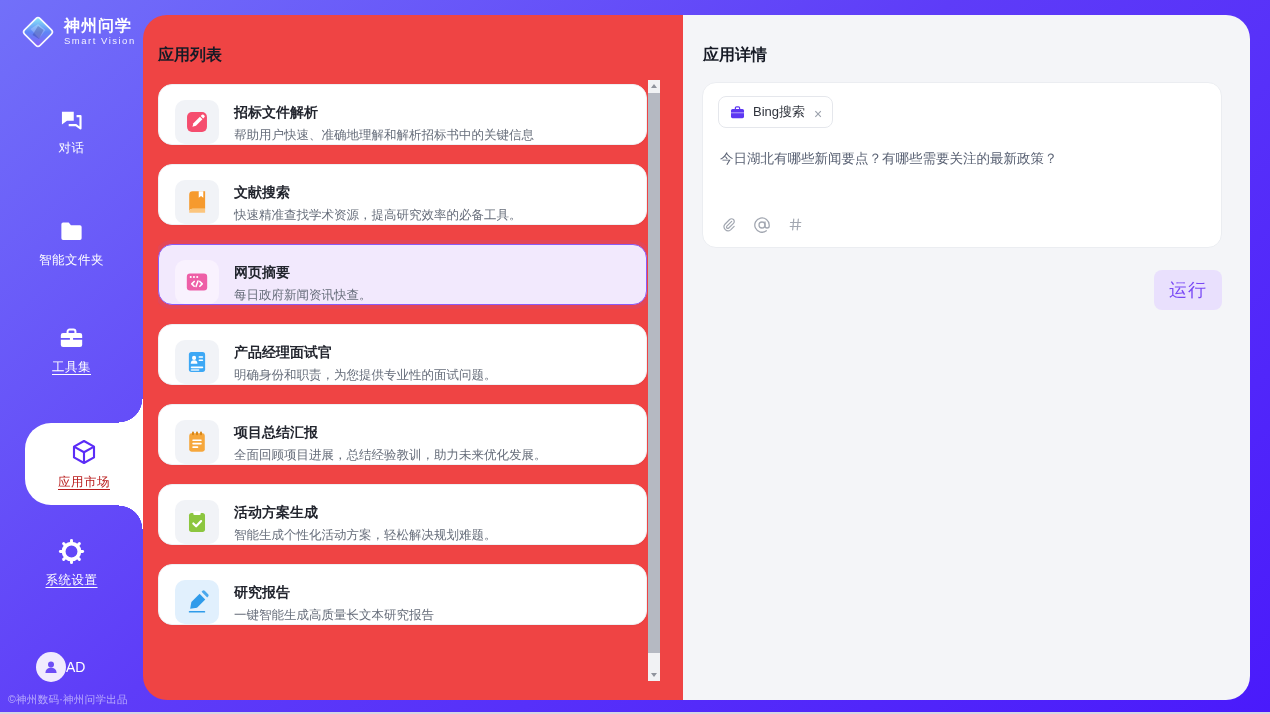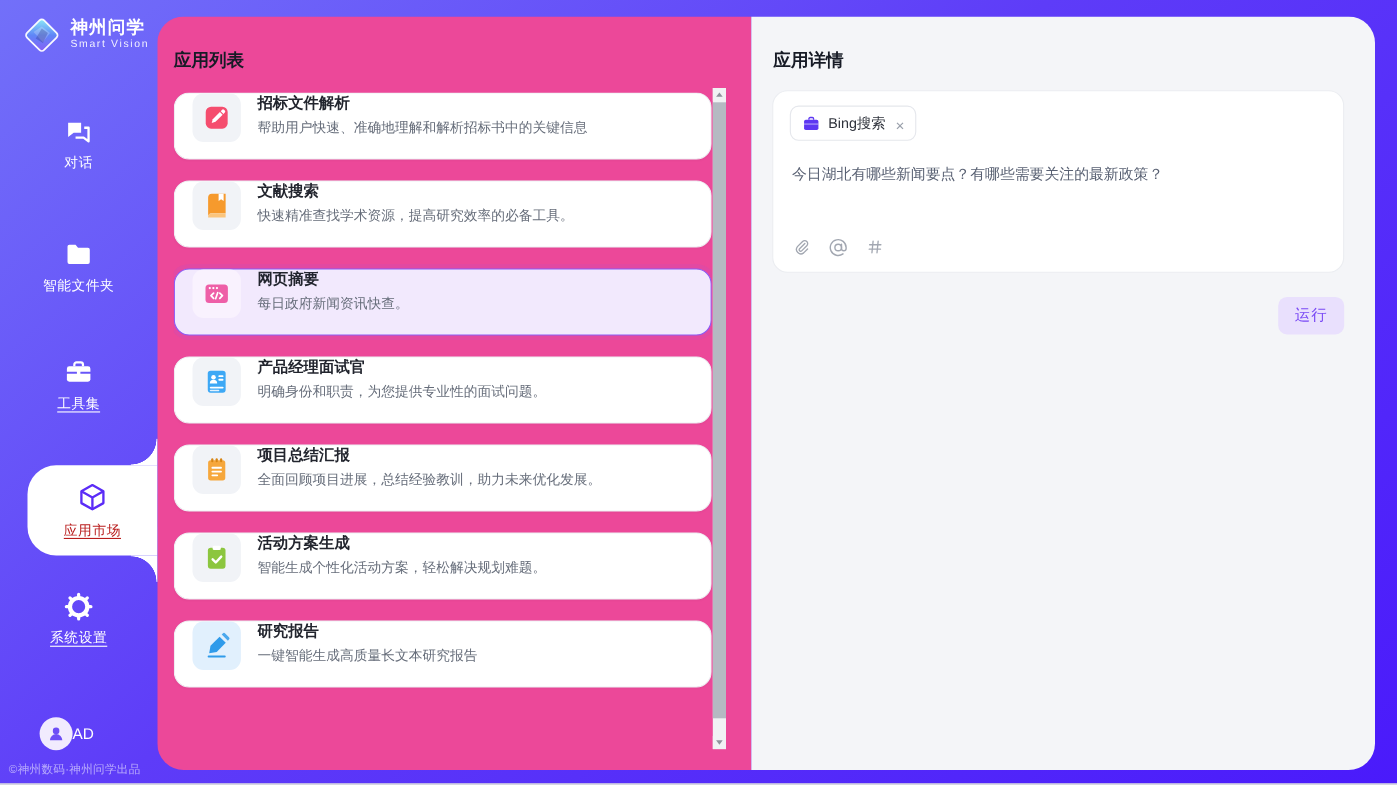--- a/index.html
+++ b/index.html
@@ -28,29 +28,29 @@
   .nav-item.active::before{content:"";position:absolute;right:0;top:-24px;width:24px;height:24px;
     background:radial-gradient(circle 24px at 0 0,rgba(255,255,255,0) 0 23px,#fff 23.5px);}
   .nav-item.active::after{content:"";position:absolute;right:0;bottom:-24px;width:24px;height:24px;
     background:radial-gradient(circle 24px at 0 100%,rgba(255,255,255,0) 0 23px,#fff 23.5px);}
   .user-row{position:absolute;bottom:32px;left:36px;display:flex;align-items:center;cursor:pointer;}
   .avatar{width:30px;height:30px;border-radius:50%;background:#f1ebfe;display:flex;align-items:center;justify-content:center;}
   .user-name{color:#fff;font-size:14px;}
   .side-footer{position:absolute;bottom:7px;left:8px;color:rgba(255,255,255,.55);font-size:10.5px;white-space:nowrap;letter-spacing:.3px;}
   
   .main{position:absolute;left:143px;top:15px;right:20px;bottom:14px;border-radius:24px;overflow:hidden;display:flex;z-index:2;}
-  .left-panel{width:540px;background:#ec4899;position:relative;flex-shrink:0;}
+  .left-panel{width:540px;background:#ef4444;position:relative;flex-shrink:0;}
   .right-panel{flex:1;background:#f4f5f8;position:relative;}
   .panel-title{position:absolute;top:30px;font-size:16px;font-weight:700;color:#171b26;}
   .left-panel .panel-title{left:15px;}
   .right-panel .panel-title{left:20px;}
   
   .cards{position:absolute;top:69px;left:15px;width:489px;bottom:0;overflow:hidden;}
   .card{height:59px;margin-bottom:19px;border:1px solid #eef0f4;border-radius:14px;background:#fff;
-    display:flex;align-items:flex-start;padding:0 16px;box-sizing:content-box;cursor:pointer;
+    display:flex;align-items:flex-end;padding:0 16px;box-sizing:content-box;cursor:pointer;
     box-shadow:0 1px 2px rgba(20,20,40,.03);}
   .card.selected{border:1.5px solid var(--selected-border,#8a5cf6);background:var(--selected-bg,#f2e9fd);
     box-shadow:0 0 0 4px rgba(140,90,248,.10);}
   .tile{width:44px;height:44px;border-radius:10px;background:#f1f3f7;display:flex;align-items:center;justify-content:center;flex-shrink:0;margin-right:15px;}
   .card.selected .tile{background:#f9f2fe;}
   .card-title{font-size:14px;font-weight:700;color:#22252e;}
   .card-desc{font-size:12.5px;color:#666d7a;margin-top:5px;}
   
   .scrollbar{position:absolute;left:505px;top:65px;width:12px;height:601px;background:#f1f2f4;}
   .sb-btn{position:absolute;left:0;width:12px;height:12px;background:#f1f2f4;display:flex;align-items:center;justify-content:center;cursor:pointer;}
@@ -62,21 +62,21 @@
   .composer{position:absolute;top:67px;left:19px;right:28px;height:164px;background:#fff;border:1px solid #ebedf1;border-radius:14px;cursor:text;}
   .chip{position:absolute;top:13px;left:15px;display:inline-flex;align-items:flex-end;gap:7px;
     border:1px solid #e5e7ec;border-radius:8px;padding:6px 10px;background:#fff;cursor:pointer;}
   .chip-label{font-size:13px;color:#2f333c;}
   .chip-close{font-size:14px;color:#9aa0ab;margin-left:2px;cursor:pointer;line-height:1;}
   .question{position:absolute;top:66px;left:17px;right:20px;font-size:13.5px;color:#596173;line-height:1.5;}
   .composer-icons{position:absolute;left:17px;bottom:13px;display:flex;align-items:center;gap:16px;}
   .composer-icons span{display:inline-flex;cursor:pointer;}
   .run-row{position:absolute;top:255px;right:28px;}
   .run-btn{border:none;border-radius:8px;background:var(--run-bg,#e9e0fd);color:var(--run-text,#7a4af5);
-    font-size:14px;padding:8px 15px;cursor:pointer;font-family:inherit;letter-spacing:1px;text-align:center;}
+    font-size:18px;padding:8px 15px;cursor:pointer;font-family:inherit;letter-spacing:1px;text-align:center;}
   .icon{display:inline-flex;align-items:center;justify-content:center;}
 </style>
 </head>
 <body style="--accent: #5b2cf7; --selected-border: #8a5cf6; --selected-bg: #f2e9fd; --run-bg: #e9e0fd; --run-text: #7a4af5;">
 
 <div class="sidebar">
   <div class="logo">
     <span class="icon">
         <svg viewBox="0 0 40 40" width="40" height="40">
           <defs>

